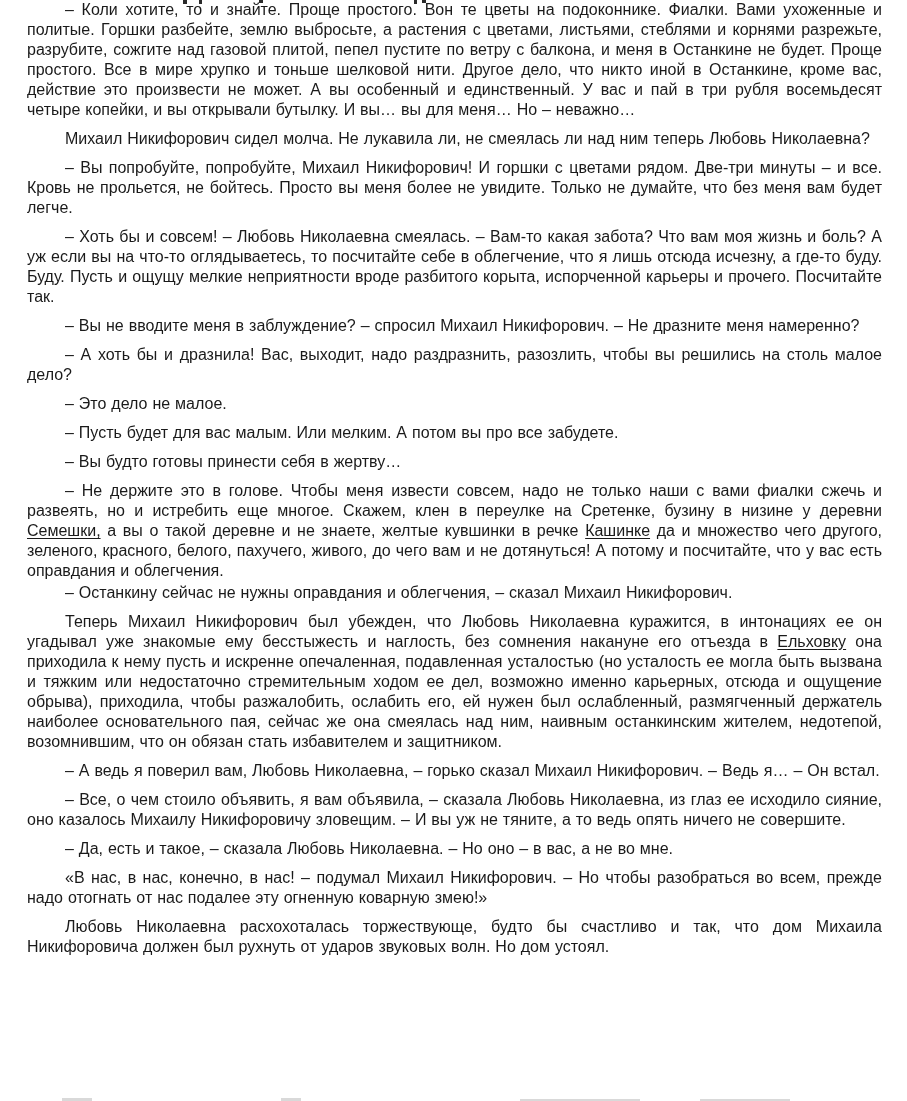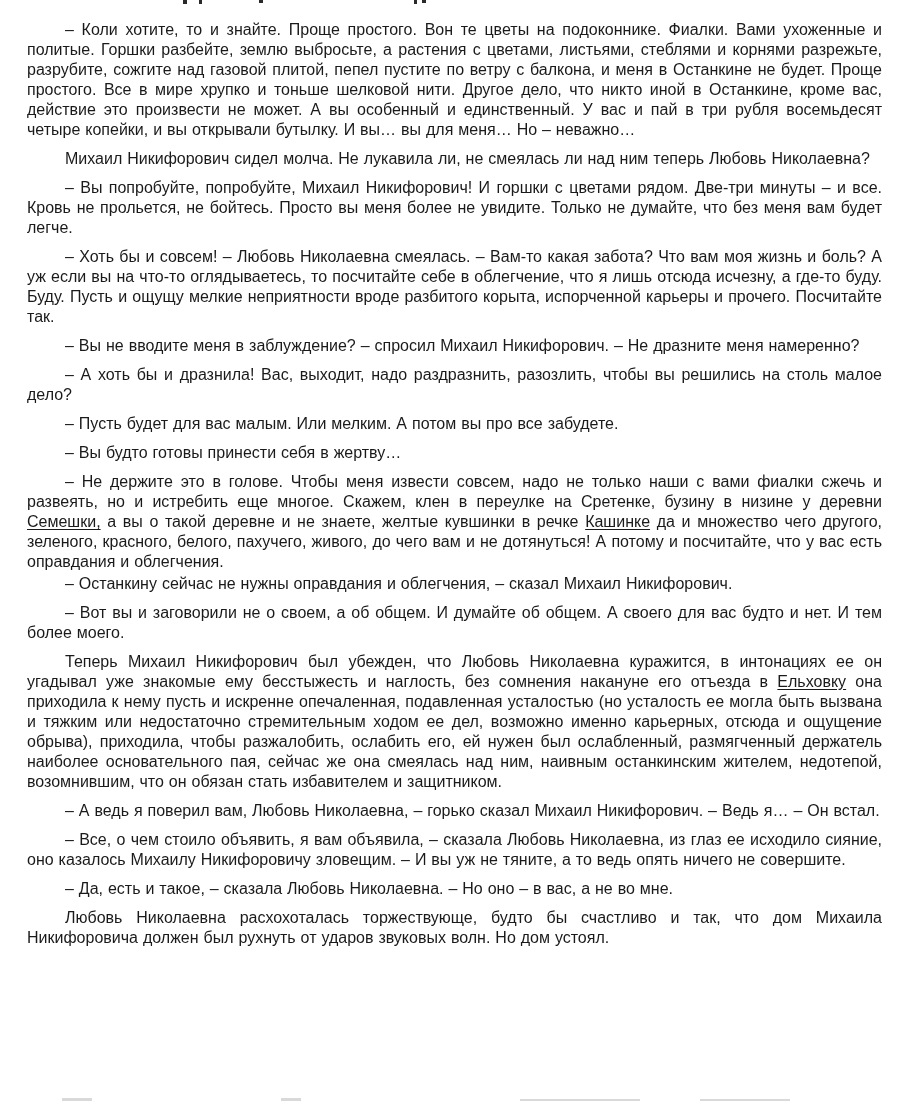--- a/index.html
+++ b/index.html
@@ -15,21 +15,21 @@
     font-family: "Liberation Sans", sans-serif;
   }
   .page {
     position: absolute;
     top: 0;
     left: 0;
     width: 907px;
     height: 1101px;
     background: #ffffff;
     box-sizing: border-box;
-    padding: 20px 25px 0 27px;
+    padding: 0 25px 0 27px;
   }
   .text-body p {
     margin: 0 0 9px 0;
     padding: 0;
     font-size: 16px;
     line-height: 20px;
     color: #1a1a1a;
     text-align: justify;
     text-indent: 38px;
     word-spacing: 0.5px;
@@ -77,29 +77,30 @@
     <span class="frag" style="left:422px;top:0;width:4px;height:3px;"></span>
   </div>
 
   <div class="text-body" id="text-body">
       <p>– Коли хотите, то и знайте. Проще простого. Вон те цветы на подоконнике. Фиалки. Вами ухоженные и политые. Горшки разбейте, землю выбросьте, а растения с цветами, листьями, стеблями и корнями разрежьте, разрубите, сожгите над газовой плитой, пепел пустите по ветру с балкона, и меня в Останкине не будет. Проще простого. Все в мире хрупко и тоньше шелковой нити. Другое дело, что никто иной в Останкине, кроме вас, действие это произвести не может. А вы особенный и единственный. У вас и пай в три рубля восемьдесят четыре копейки, и вы открывали бутылку. И вы… вы для меня… Но – неважно…</p>
       <p>Михаил Никифорович сидел молча. Не лукавила ли, не смеялась ли над ним теперь Любовь Николаевна?</p>
       <p>– Вы попробуйте, попробуйте, Михаил Никифорович! И горшки с цветами рядом. Две-три минуты – и все. Кровь не прольется, не бойтесь. Просто вы меня более не увидите. Только не думайте, что без меня вам будет легче.</p>
       <p>– Хоть бы и совсем! – Любовь Николаевна смеялась. – Вам-то какая забота? Что вам моя жизнь и боль? А уж если вы на что-то оглядываетесь, то посчитайте себе в облегчение, что я лишь отсюда исчезну, а где-то буду. Буду. Пусть и ощущу мелкие неприятности вроде разбитого корыта, испорченной карьеры и прочего. Посчитайте так.</p>
       <p>– Вы не вводите меня в заблуждение? – спросил Михаил Никифорович. – Не дразните меня намеренно?</p>
       <p>– А хоть бы и дразнила! Вас, выходит, надо раздразнить, разозлить, чтобы вы решились на столь малое дело?</p>
+      <p>– Это дело не малое.</p>
       <p>– Пусть будет для вас малым. Или мелким. А потом вы про все забудете.</p>
       <p>– Вы будто готовы принести себя в жертву…</p>
       <p class="tight">– Не держите это в голове. Чтобы меня извести совсем, надо не только наши с вами фиалки сжечь и развеять, но и истребить еще многое. Скажем, клен в переулке на Сретенке, бузину в низине у деревни <span class="misspell">Семешки,</span> а вы о такой деревне и не знаете, желтые кувшинки в речке <span class="misspell">Кашинке</span> да и множество чего другого, зеленого, красного, белого, пахучего, живого, до чего вам и не дотянуться! А потому и посчитайте, что у вас есть оправдания и облегчения.</p>
       <p>– Останкину сейчас не нужны оправдания и облегчения, – сказал Михаил Никифорович.</p>
-      <p>– Вот вы и заговорили не о своем, а об общем. И думайте об общем. А своего для вас будто и нет. И тем более моего.</p>
       <p>Теперь Михаил Никифорович был убежден, что Любовь Николаевна куражится, в интонациях ее он угадывал уже знакомые ему бесстыжесть и наглость, без сомнения накануне его отъезда в <span class="misspell">Ельховку</span> она приходила к нему пусть и искренне опечаленная, подавленная усталостью (но усталость ее могла быть вызвана и тяжким или недостаточно стремительным ходом ее дел, возможно именно карьерных, отсюда и ощущение обрыва), приходила, чтобы разжалобить, ослабить его, ей нужен был ослабленный, размягченный держатель наиболее основательного пая, сейчас же она смеялась над ним, наивным останкинским жителем, недотепой, возомнившим, что он обязан стать избавителем и защитником.</p>
       <p>– А ведь я поверил вам, Любовь Николаевна, – горько сказал Михаил Никифорович. – Ведь я… – Он встал.</p>
       <p>– Все, о чем стоило объявить, я вам объявила, – сказала Любовь Николаевна, из глаз ее исходило сияние, оно казалось Михаилу Никифоровичу зловещим. – И вы уж не тяните, а то ведь опять ничего не совершите.</p>
       <p>– Да, есть и такое, – сказала Любовь Николаевна. – Но оно – в вас, а не во мне.</p>
+      <p>«В нас, в нас, конечно, в нас! – подумал Михаил Никифорович. – Но чтобы разобраться во всем, прежде надо отогнать от нас подалее эту огненную коварную змею!»</p>
       <p>Любовь Николаевна расхохоталась торжествующе, будто бы счастливо и так, что дом Михаила Никифоровича должен был рухнуть от ударов звуковых волн. Но дом устоял.</p>
     </div>
 
   <div class="clip-strip bottom">
     <span class="frag" style="left:62px;top:3px;width:30px;height:3px;"></span>
     <span class="frag" style="left:281px;top:3px;width:20px;height:3px;"></span>
     <span class="frag" style="left:520px;top:4px;width:120px;height:2px;"></span>
     <span class="frag" style="left:700px;top:4px;width:90px;height:2px;"></span>
   </div>
 </div>

